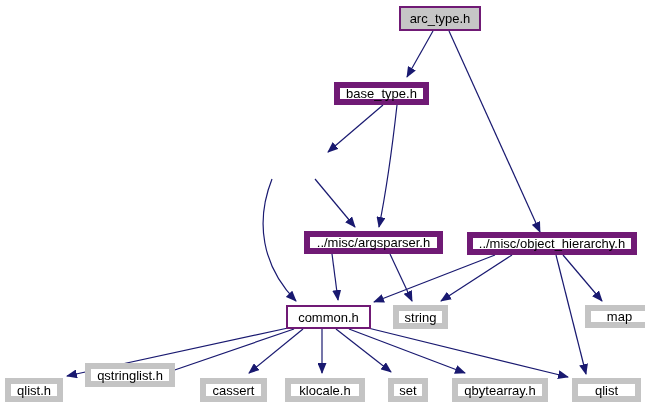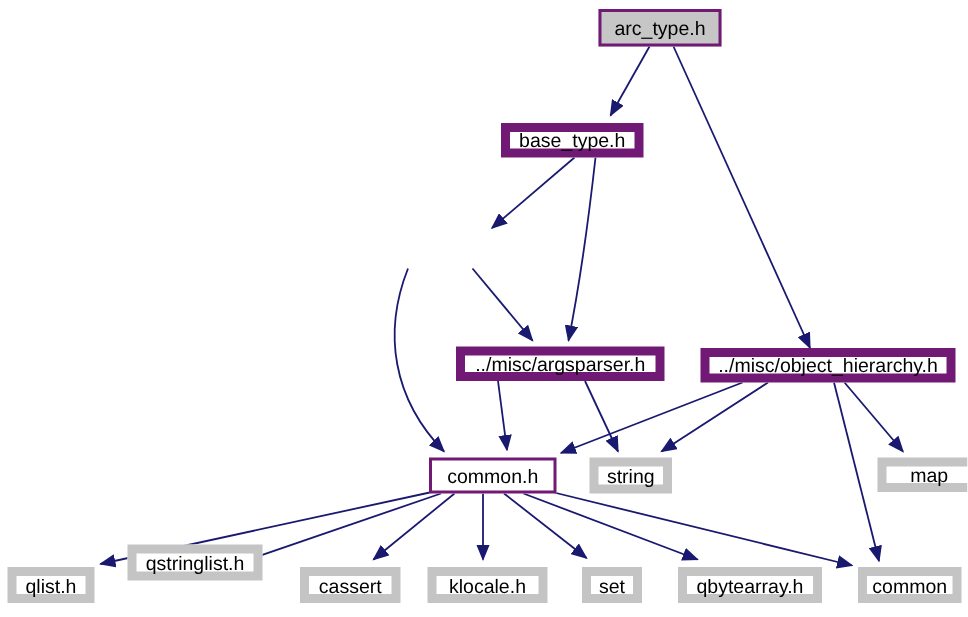--- a/index.html
+++ b/index.html
@@ -81,15 +81,15 @@
   <div class="node system" style="left:85px;top:363px;width:90px;height:24px">qstringlist.h</div>
 
   <div class="node system" style="left:200px;top:378px;width:67px;height:24px">cassert</div>
 
   <div class="node system" style="left:285px;top:378px;width:80px;height:24px">klocale.h</div>
 
   <div class="node system" style="left:388px;top:378px;width:40px;height:24px">set</div>
 
   <div class="node system" style="left:452px;top:378px;width:96px;height:24px">qbytearray.h</div>
 
-  <div class="node system" style="left:572px;top:378px;width:69px;height:24px">common</div>
+  <div class="node system" style="left:572px;top:378px;width:69px;height:24px">qlist</div>
 
 </div>
 
 </body></html>

